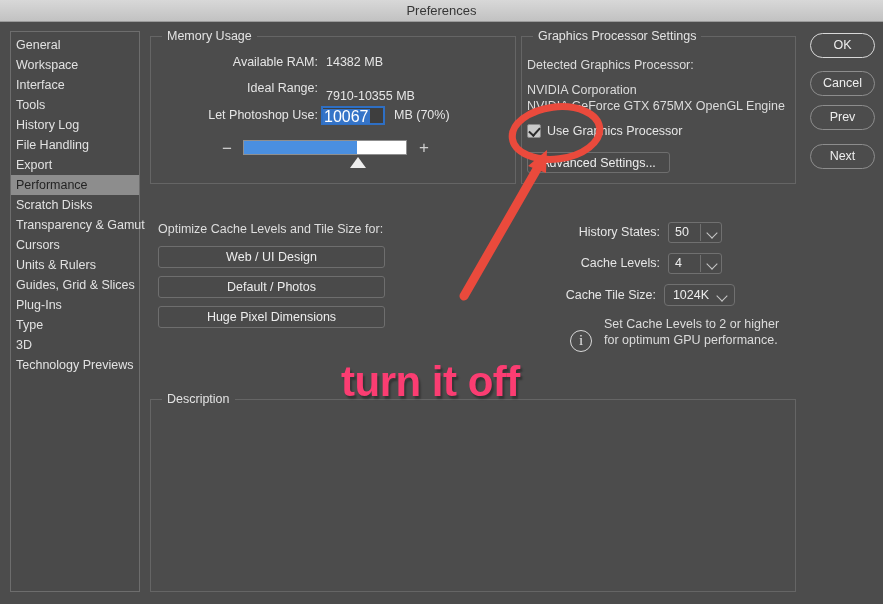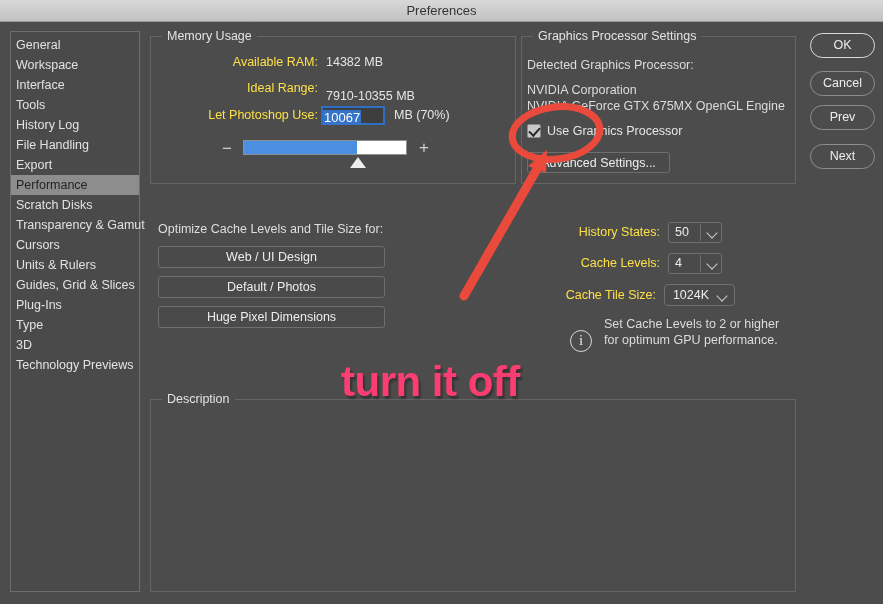--- a/index.html
+++ b/index.html
@@ -77,21 +77,21 @@
     white-space: nowrap;
   }
   #grp-memory  { left:150px; top:36px;  width:366px; height:148px; }
   #grp-gpu     { left:521px; top:36px;  width:275px; height:148px; }
   #grp-history { left:150px; top:199px; width:646px; height:188px; }
   #grp-desc    { left:150px; top:399px; width:646px; height:193px; }
 
   .row-label {
     position: absolute;
     font-size: 12.5px;
-    color: #fde047;
+    color: #e5e5e5;
     white-space: nowrap;
     text-align: right;
   }
   .row-value {
     position: absolute;
     font-size: 12.5px;
     color: #e6e6e6;
     white-space: nowrap;
   }
   
@@ -100,21 +100,21 @@
     left: 321px; top: 106px;
     width: 64px; height: 19px;
     background: #3e3e3e;
     border: 2px solid #2e6fc4;
     box-sizing: border-box;
   }
   .num-field .sel {
     display: inline-block;
     background: #3574c8;
     color: #ffffff;
-    font-size: 13px;
+    font-size: 16px;
     line-height: 15px;
     padding: 0 1px;
     margin: 0;
   }
   .slider-minus, .slider-plus {
     position: absolute;
     font-size: 17px;
     color: #cfcfcf;
     line-height: 14px;
   }

